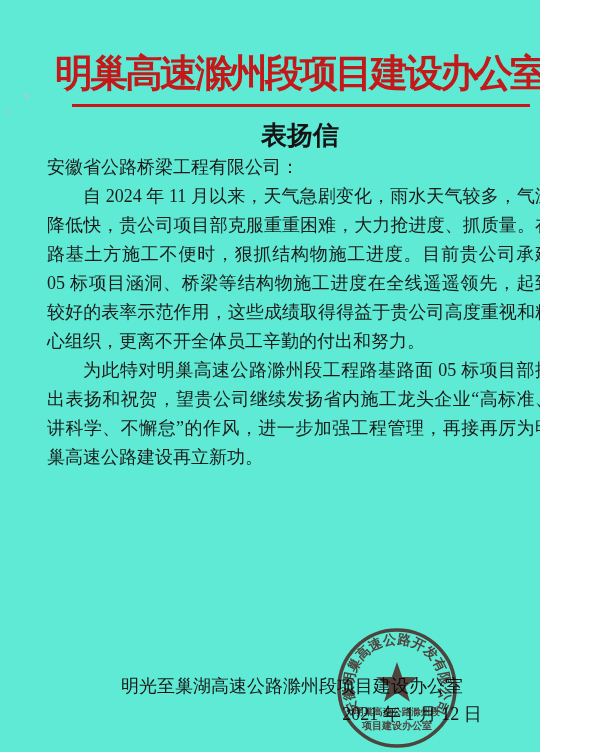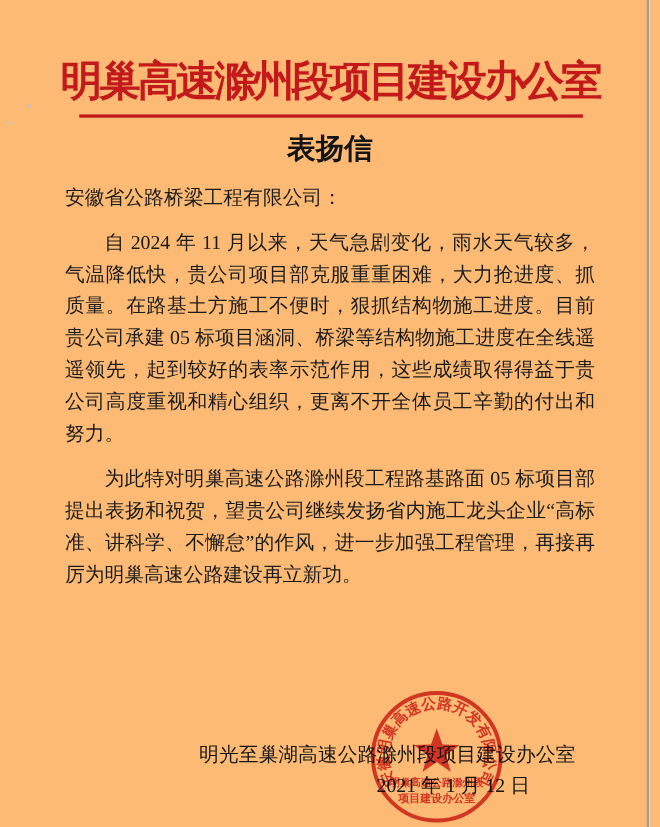--- a/index.html
+++ b/index.html
@@ -1,17 +1,17 @@
 <!DOCTYPE html>
 <html><head>
 <meta charset="utf-8">
 <style>
   html,body{margin:0;padding:0;background:#ffffff;}
   .page{
-    position:relative;width:600px;height:752px;background:#fdba74;overflow:hidden;
+    position:relative;width:540px;height:752px;background:#5eead4;overflow:hidden;
     font-family:"Liberation Serif","DejaVu Serif",serif;color:#1b1b1b;
   }
   .scan-edge-right{
     position:absolute;top:0;left:588px;width:2px;height:752px;
     background:#9e9e9e;box-shadow:1px 0 0 #d8d8d8;
   }
   .artifact{position:absolute;background:#c3c3c3;border-radius:1px;}
   .a1{left:24px;top:95px;width:5px;height:2px;transform:rotate(40deg);}
   .a2{left:6px;top:111px;width:5px;height:2px;transform:rotate(-15deg);opacity:.7;}
   .office-name{
@@ -25,21 +25,21 @@
   }
   .subject{
     position:absolute;top:118px;left:0;width:600px;margin:0;
     text-align:center;font-size:26px;font-weight:bold;color:#141414;
     font-family:"Liberation Sans","DejaVu Sans",sans-serif;
   }
   .body-text{
     position:absolute;top:153px;left:47px;width:506px;
     font-size:18px;line-height:29px;text-align:justify;
   }
-  .body-text p{margin:12px;}
+  .body-text p{margin:0;}
   .body-text p.para{text-indent:2em;}
   .closing-signature{
     position:absolute;top:672px;right:77px;
     font-size:18px;line-height:29px;white-space:nowrap;color:#161616;
   }
   .closing-date{
     position:absolute;top:700px;left:312px;width:200px;
     text-align:center;font-size:18px;line-height:29px;color:#161616;
   }
   .seal{

